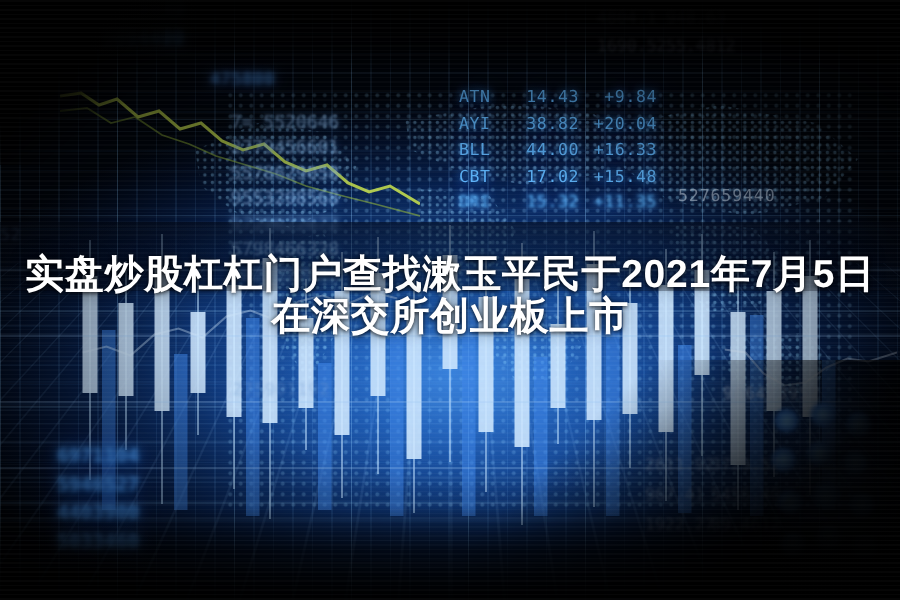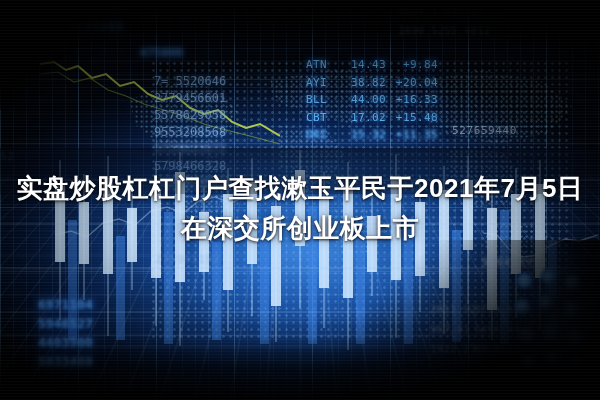--- a/index.html
+++ b/index.html
@@ -217,21 +217,21 @@
     filter: blur(1.4px);
   }
 
   
   .headline {
     position: absolute; left: 0; right: 0; top: 168px;
     text-align: center;
     font-family: "Liberation Sans", "DejaVu Sans", sans-serif;
     font-weight: bold;
     font-size: 26px;
-    line-height: 40px;
+    line-height: 28px;
     color: #ffffff;
     letter-spacing: .5px;
     text-shadow: 0 1px 3px rgba(0,0,0,.85), 0 0 10px rgba(0,0,0,.5);
     white-space: pre-line;
     padding: 0 14px;
   }
 
   
   .scan {
     position: absolute; inset: 0;

